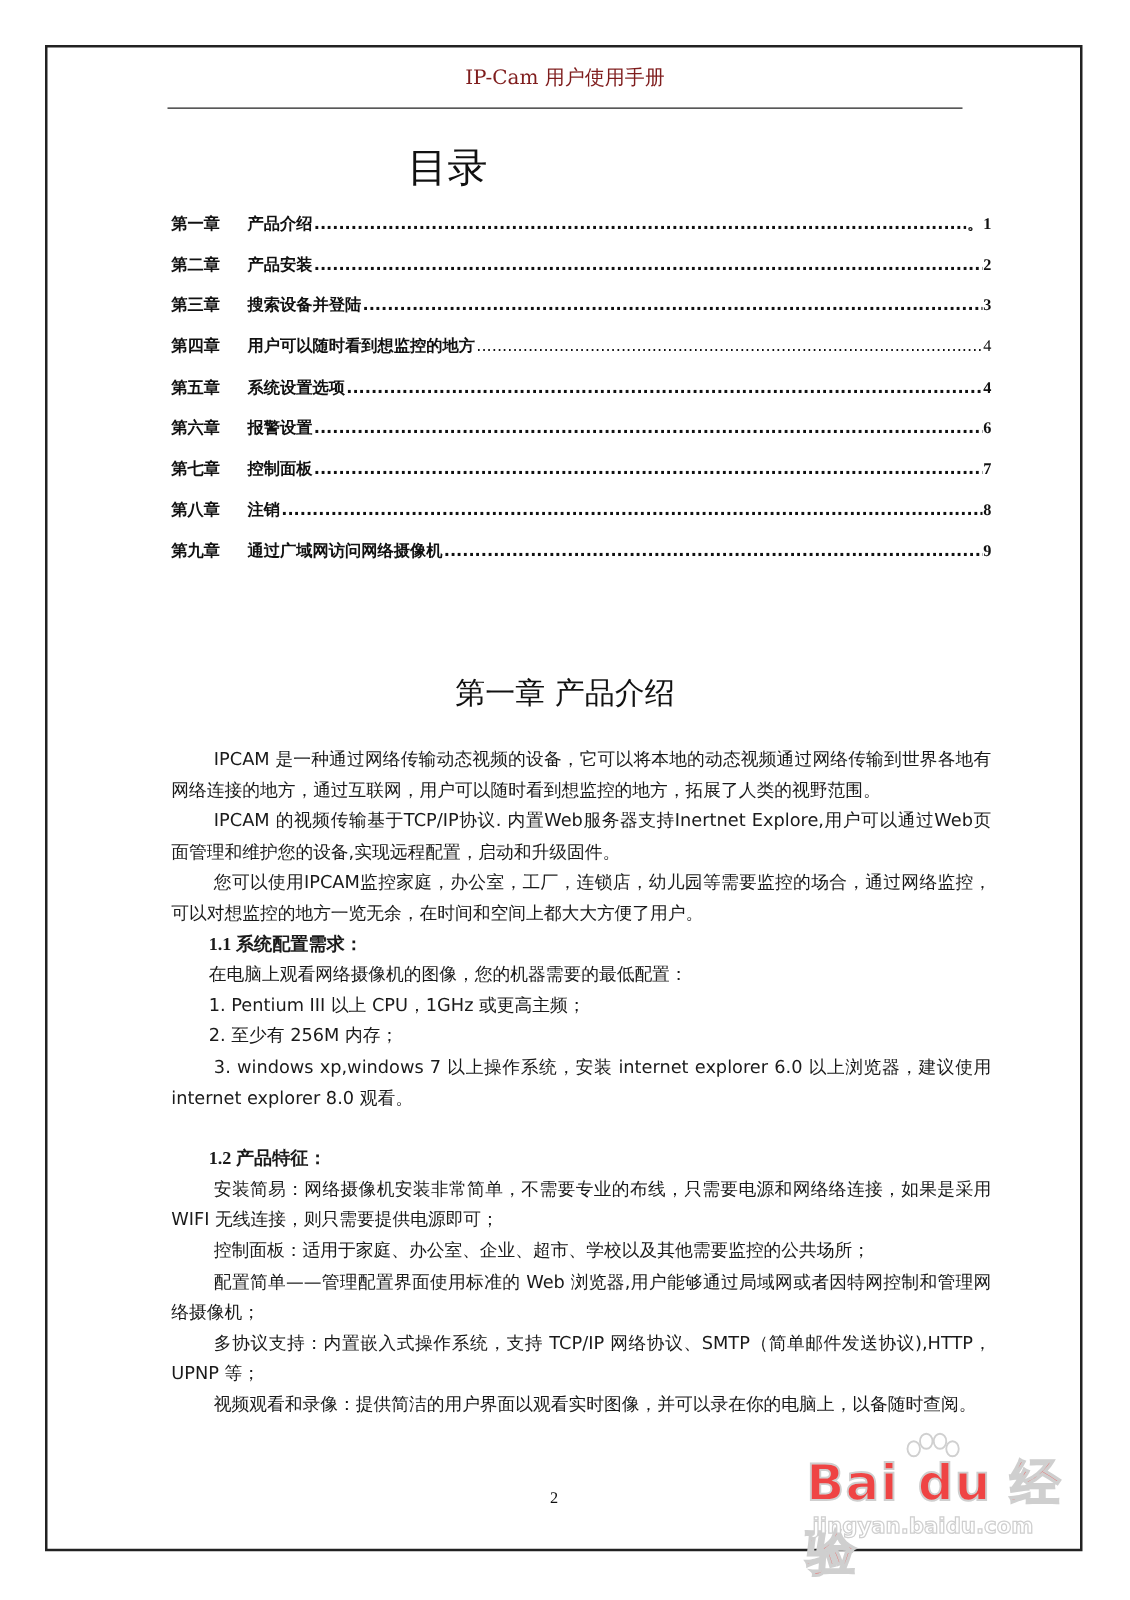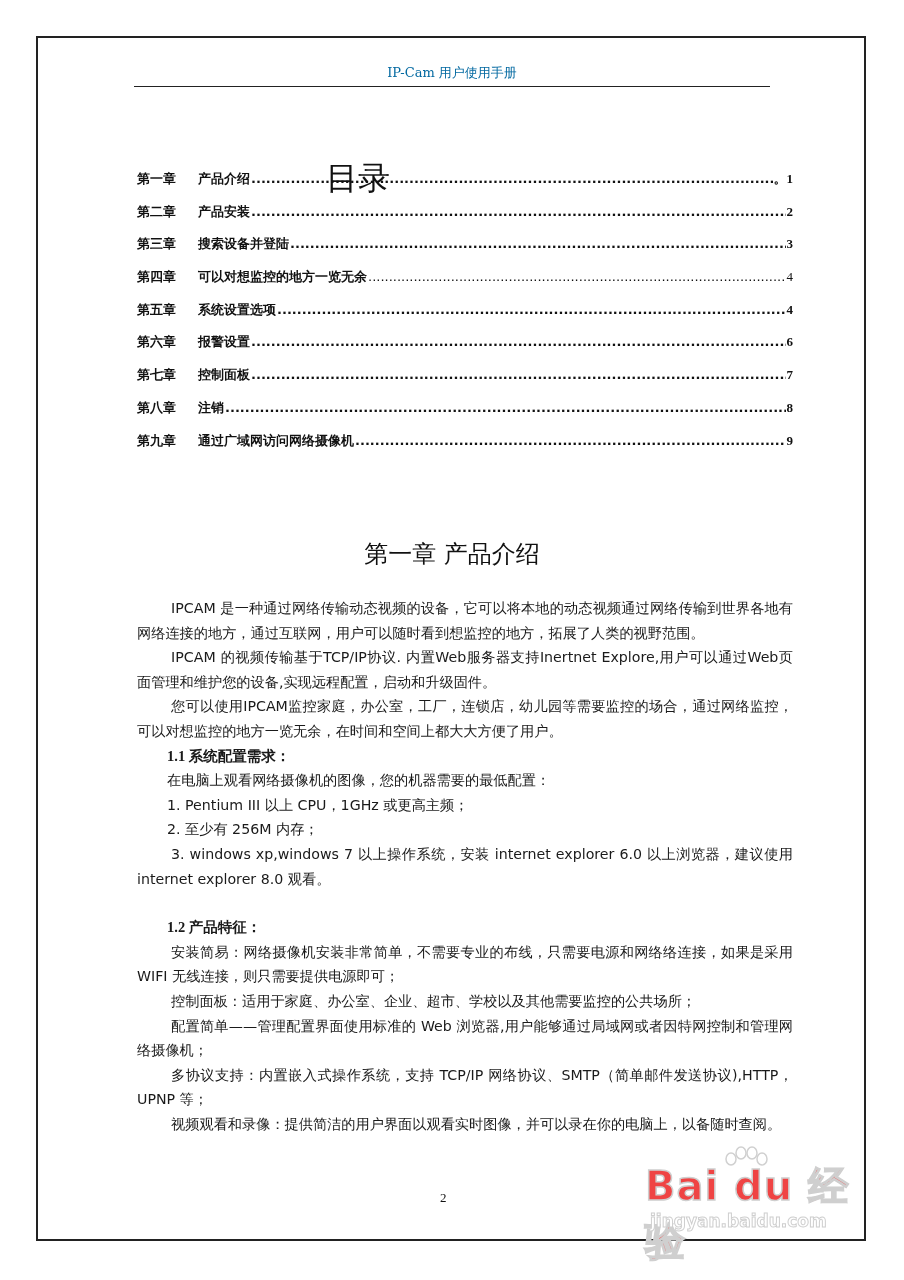--- a/index.html
+++ b/index.html
@@ -1,20 +1,20 @@
 <!DOCTYPE html>
 <html><head>
 <meta charset="utf-8">
 <style>
   html, body { margin:0; padding:0; background:#fff; }
   body { width:904px; height:1280px; position:relative; overflow:hidden; font-family:"DejaVu Serif", serif; color:#111; }
   .page-frame { position:absolute; left:36px; top:36px; width:830px; height:1205px; border:2px solid #222; box-sizing:border-box; }
-  .running-header { position:absolute; left:134px; top:64px; width:636px; text-align:center; font-size:13px; color:#0369a1; font-family:"DejaVu Serif", serif; }
+  .running-header { position:absolute; left:134px; top:52px; width:636px; text-align:center; font-size:16px; color:#7f1d1d; font-family:"DejaVu Serif", serif; }
   .header-rule { position:absolute; left:134px; top:86px; width:636px; height:0; border-top:1.5px solid #222; }
-  .toc-title { position:absolute; left:0; width:716px; top:113px; text-align:center; font-size:32px; font-family:"DejaVu Sans", sans-serif;margin-top:44px; }
+  .toc-title { position:absolute; left:0; width:716px; top:113px; text-align:center; font-size:32px; font-family:"DejaVu Sans", sans-serif; }
   .toc { position:absolute; left:137px; top:170px; width:656px; }
   .toc-row { display:flex; align-items:baseline; height:32.7px; font-size:13px; font-weight:bold; font-family:"DejaVu Sans", sans-serif; }
   .toc-row .ch { width:61px; flex:none; }
   .toc-row .tt { flex:none; }
   .toc-row .dots { flex:1; overflow:hidden; white-space:nowrap; letter-spacing:0px; font-weight:bold; margin:0 1px; }
   .toc-row .dots::after { content:"......................................................................................................................................................................................................................................................................"; }
   .toc-row .pg { flex:none; font-family:"Liberation Serif", serif; font-size:13px; }
   .toc-row.light .dots, .toc-row.light .pg { font-weight:normal; }
   .chapter-title { position:absolute; left:0; width:904px; top:538px; text-align:center; font-size:24px; font-family:"DejaVu Sans", sans-serif; }
   .body { position:absolute; left:137px; top:596px; width:656px; font-size:14.2px; line-height:24.6px; font-family:"DejaVu Sans", sans-serif; color:#1a1a1a; }
@@ -53,21 +53,21 @@
     <span class="pg">2</span>
   </div>
   <div class="toc-row">
     <span class="ch">第三章</span>
     <span class="tt">搜索设备并登陆</span>
     <span class="dots"></span>
     <span class="pg">3</span>
   </div>
   <div class="toc-row light">
     <span class="ch">第四章</span>
-    <span class="tt"> 可以对想监控的地方一览无余</span>
+    <span class="tt"> 用户可以随时看到想监控的地方</span>
     <span class="dots"></span>
     <span class="pg">4</span>
   </div>
   <div class="toc-row">
     <span class="ch">第五章</span>
     <span class="tt">系统设置选项</span>
     <span class="dots"></span>
     <span class="pg">4</span>
   </div>
   <div class="toc-row">

